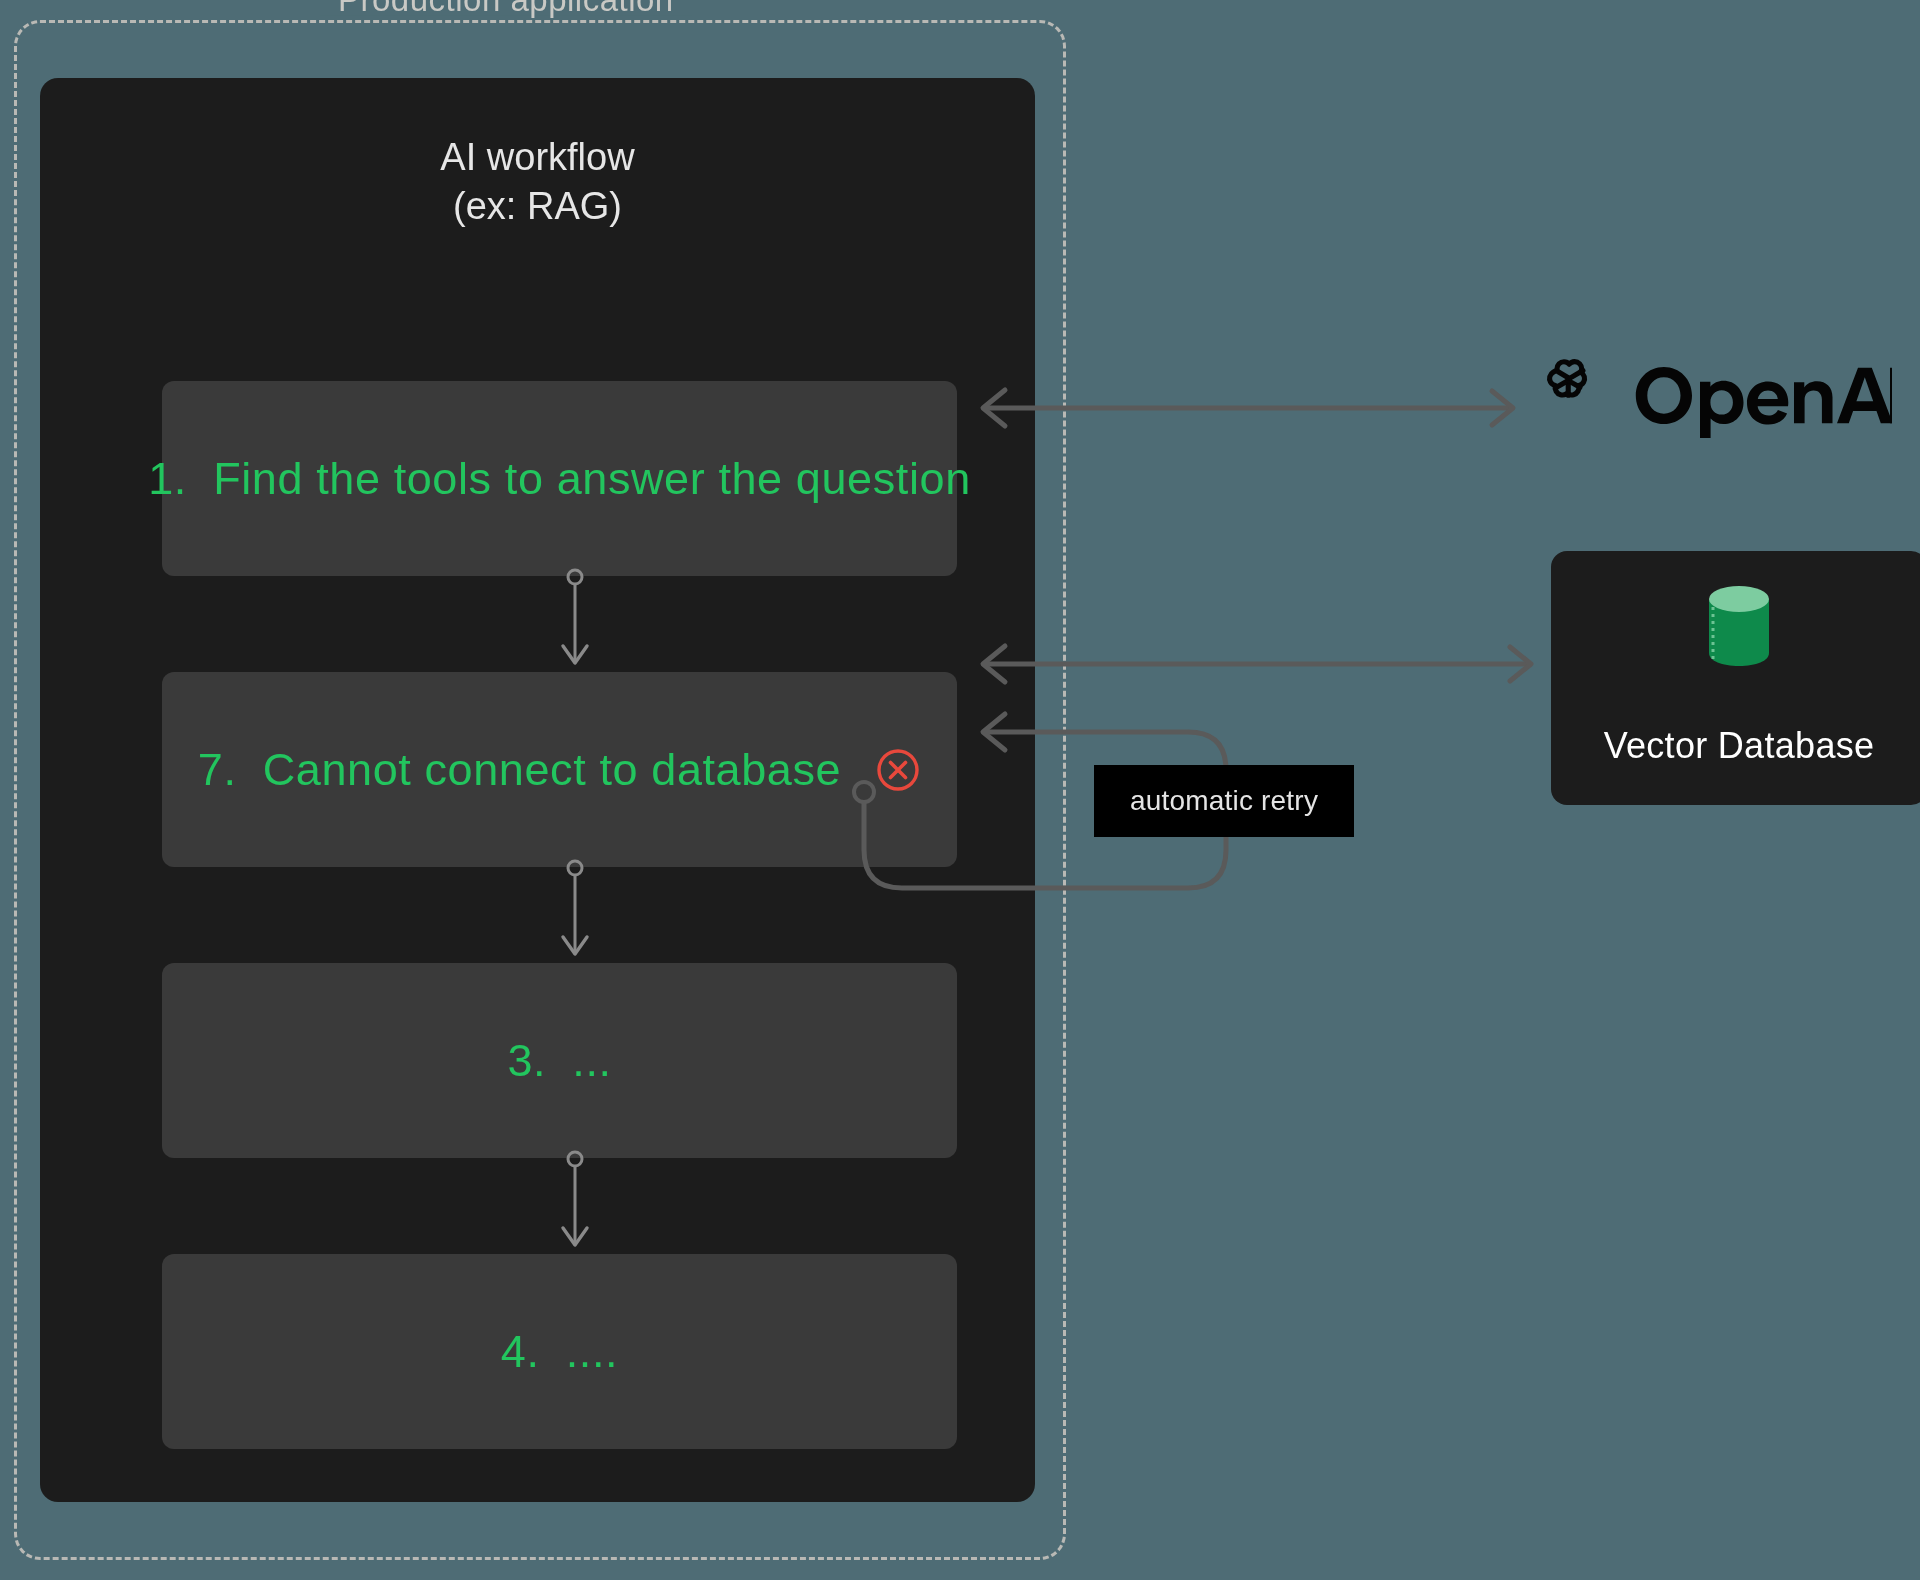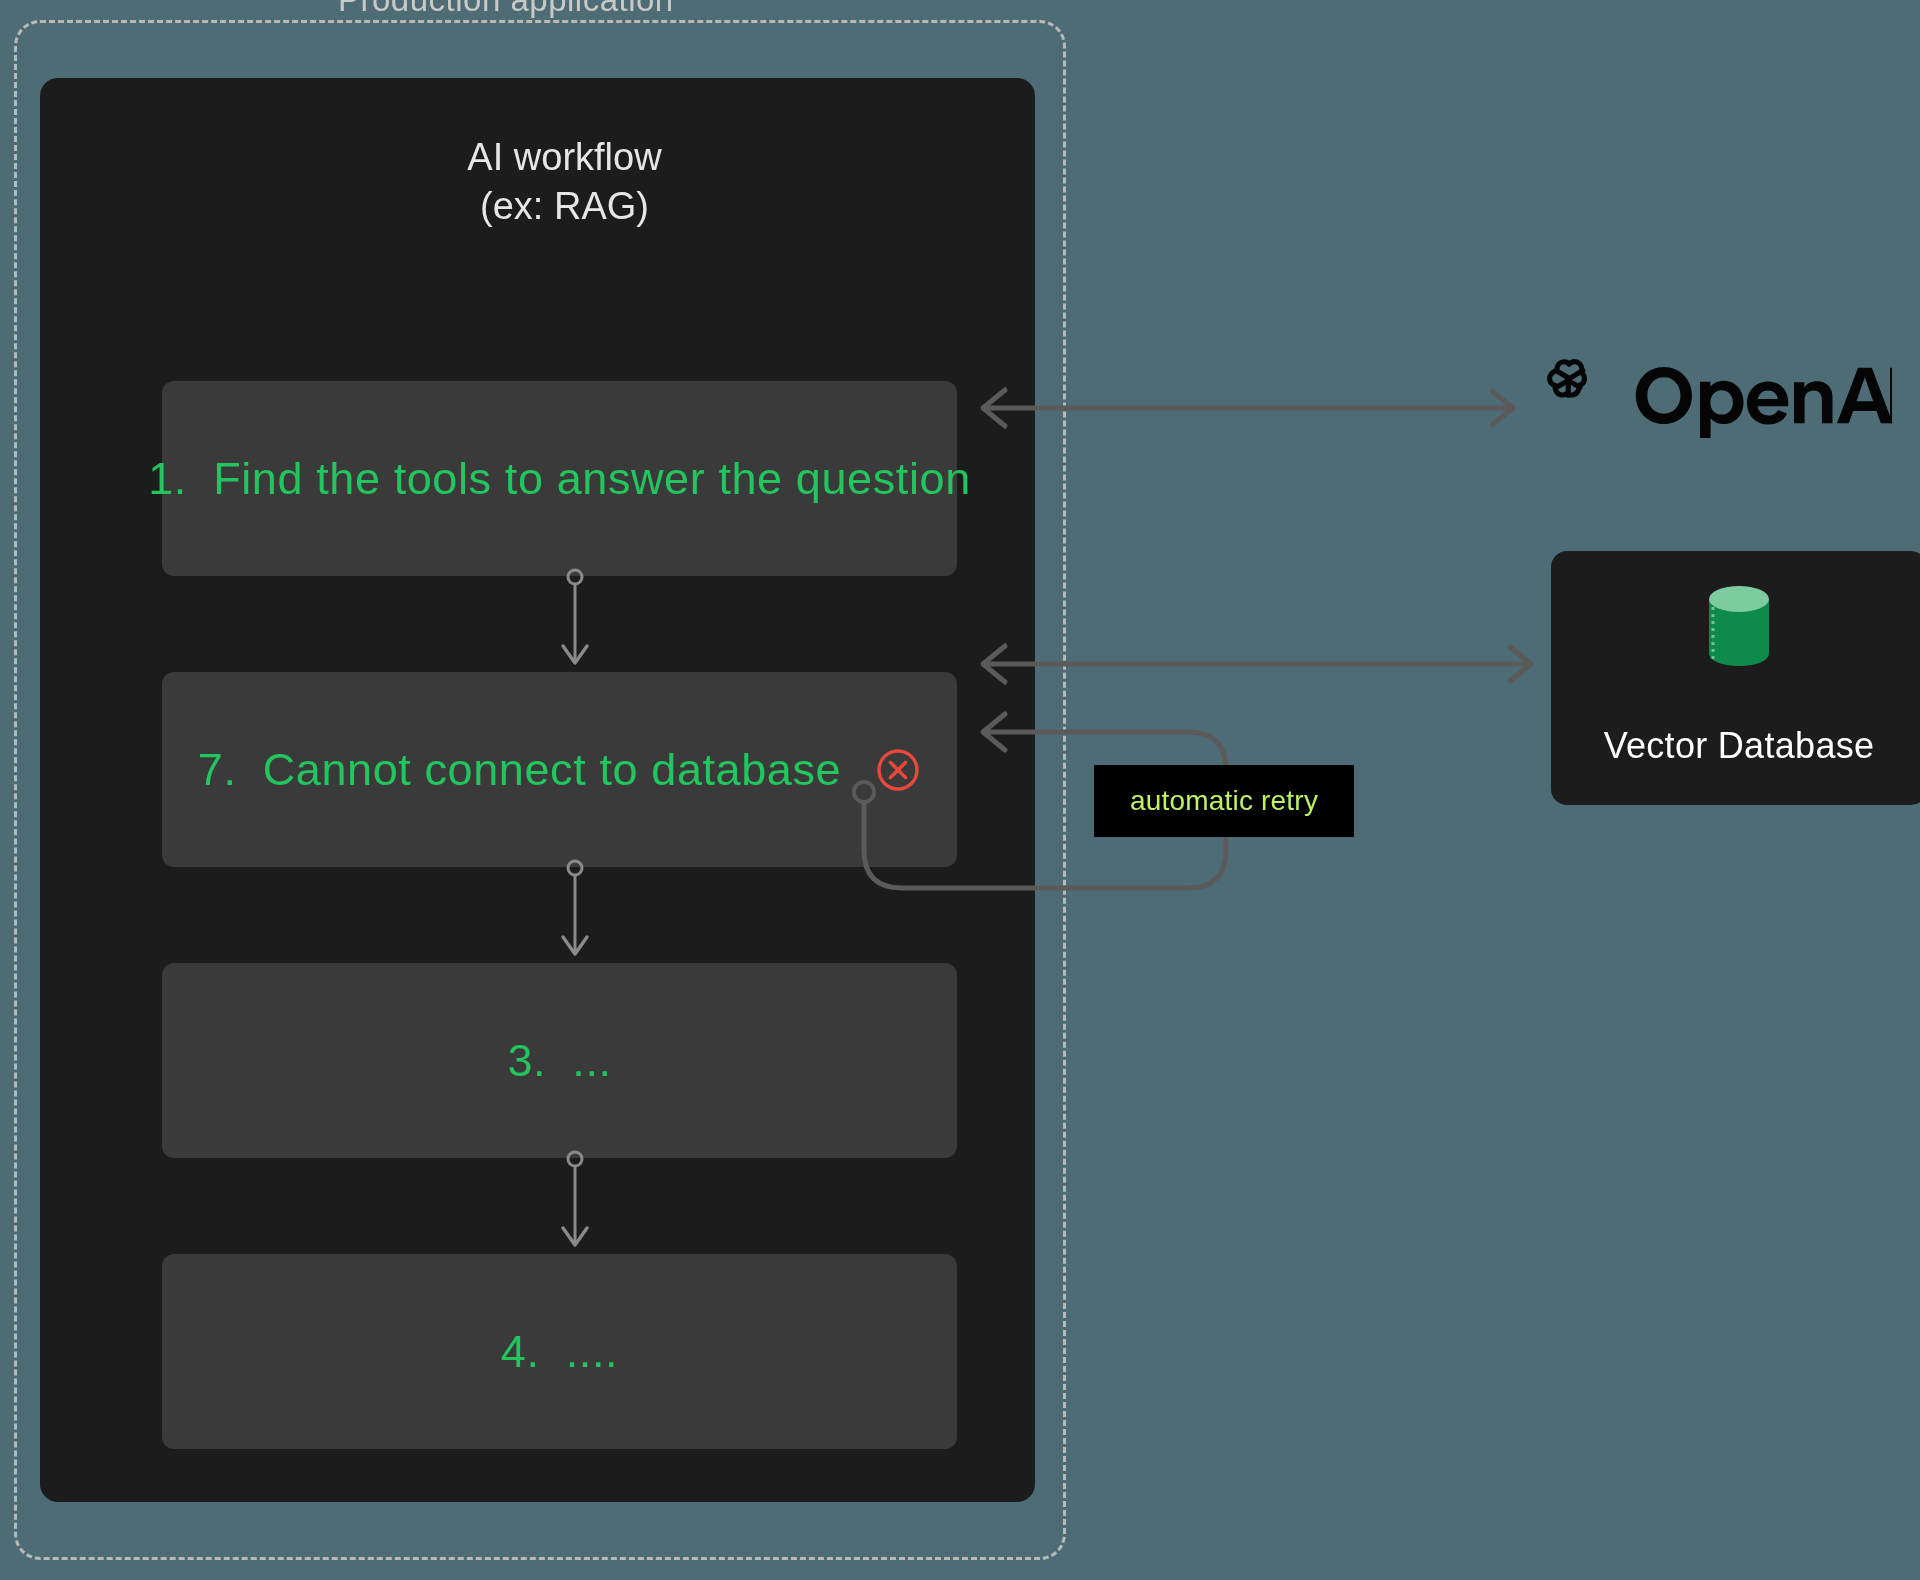--- a/index.html
+++ b/index.html
@@ -58,21 +58,20 @@
   #workflow-title {
     position: absolute;
     left: 0;
     top: 55px;
     width: 100%;
     text-align: center;
     color: #e6e6e6;
     font-size: 38px;
     line-height: 1.28;
     white-space: pre-line;
-    padding-left: 27px;
   }
 
   
   .step-card {
     position: absolute;
     left: 122px;
     width: 795px;
     background: #3a3a3a;
     border-radius: 12px;
     box-sizing: border-box;
@@ -152,21 +151,21 @@
     left: 1094px;
     top: 765px;
     width: 260px;
     height: 72px;
     background: #000000;
     display: flex;
     align-items: center;
     justify-content: center;
   }
   #retry-badge span {
-    color: #bef264;
+    color: #e5e5e5;
     font-size: 28px;
     letter-spacing: 0.2px;
   }
 
   
   #wires {
     position: absolute;
     left: 0; top: 0;
     width: 1920px;
     height: 1580px;

